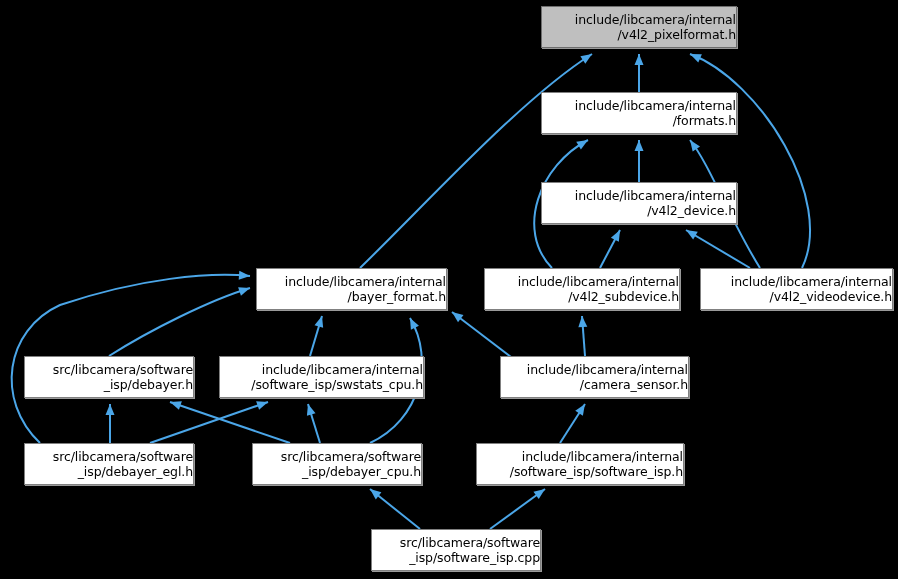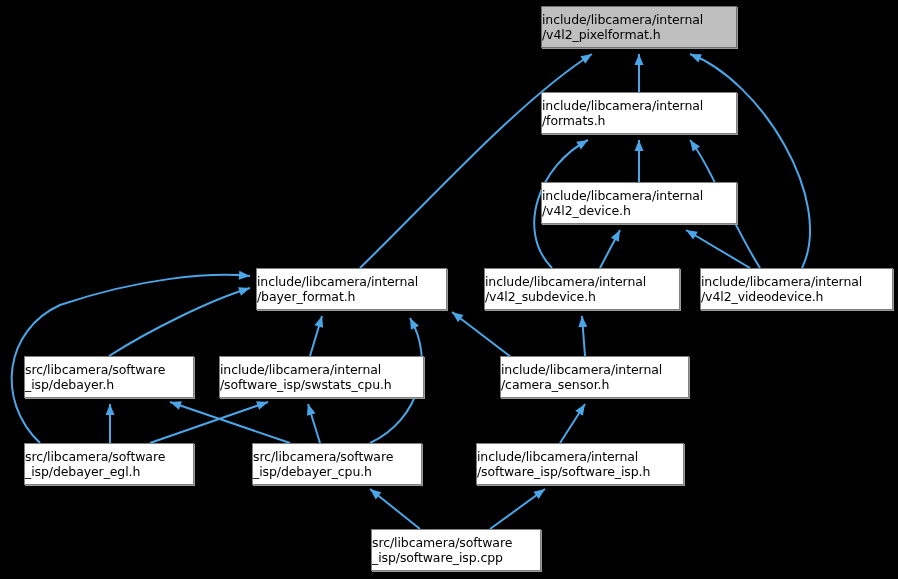--- a/index.html
+++ b/index.html
@@ -1,21 +1,21 @@
 <!DOCTYPE html>
 <html><head>
 <meta charset="utf-8">
 <style>
   html,body{margin:0;padding:0;background:#000;}
   #stage{position:relative;width:898px;height:579px;background:#000;overflow:hidden;
          font-family:"DejaVu Sans","Liberation Sans",sans-serif;}
   #edges{position:absolute;left:0;top:0;width:898px;height:579px;}
   .node{position:absolute;box-sizing:border-box;border:1px solid #808080;
         background:#ffffff;color:#000000;display:flex;align-items:center;
-        justify-content:center;text-align:left;font-size:12.5px;line-height:15px;
+        justify-content:center;text-align:right;font-size:12.5px;line-height:15px;
         letter-spacing:-0.1px;white-space:pre-line;z-index:5;
         box-shadow:1px 1px 0 0 #9a9a9a;}
   .node.root{background:#bfbfbf;border:1px solid #6e6e6e;}
   .node span{display:block;width:100%;}
 </style>
 </head>
 <body>
 
 <div id="stage" style="background: rgb(0, 0, 0);">
   <svg id="edges" xmlns="http://www.w3.org/2000/svg" viewBox="0 0 898 579">

